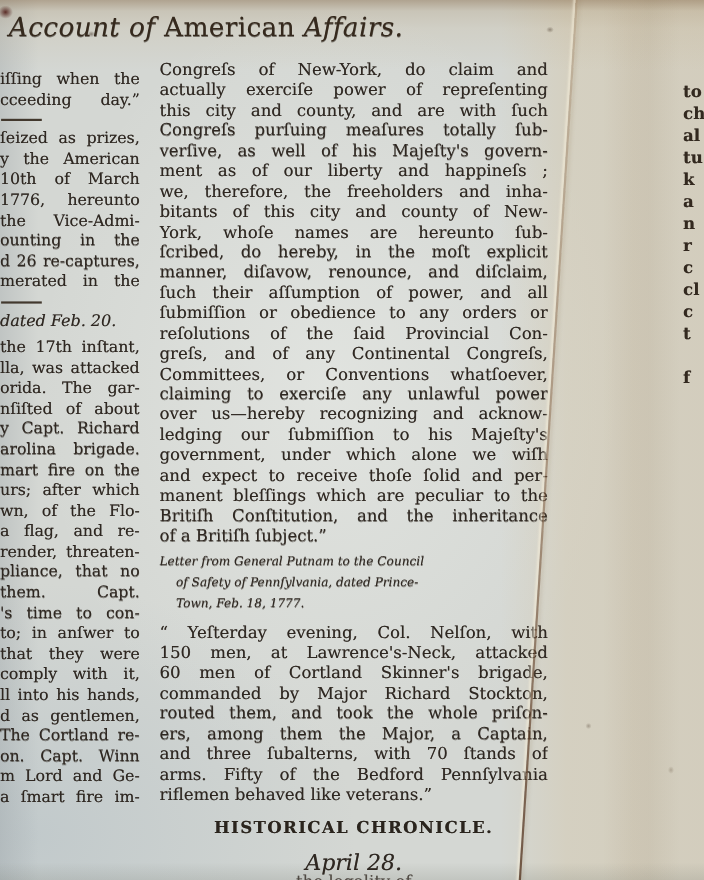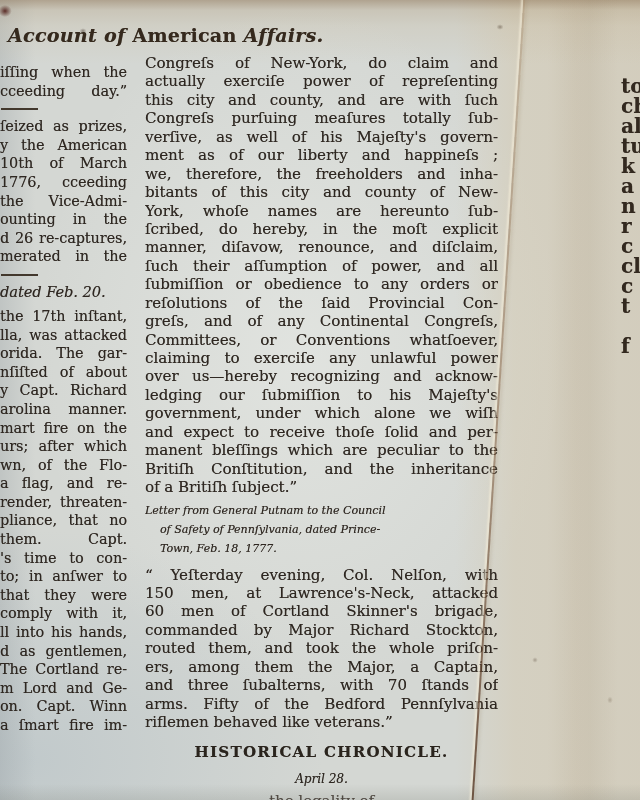--- a/index.html
+++ b/index.html
@@ -19,40 +19,40 @@
       linear-gradient(0deg, rgba(110,115,105,0.18), rgba(110,115,105,0) 16px),
       linear-gradient(90deg, rgba(120,130,138,0.22), rgba(120,130,138,0) 35px),
       linear-gradient(90deg, rgba(212,198,168,0) 455px, rgba(213,201,175,0.5) 515px, rgba(210,199,176,0.62) 640px),
       radial-gradient(ellipse 420px 330px at 30px 760px, rgba(150,170,185,0.30), rgba(150,170,185,0) 70%),
       radial-gradient(ellipse 380px 500px at 300px 350px, rgba(240,242,238,0.45), rgba(240,242,238,0) 70%);
   }
   .tline{height:18.6px;overflow:hidden;}
   .just .tline, .tline.just{text-align:justify;text-align-last:justify;}
   .tline.spacer{visibility:hidden;}
 
-  .header{position:absolute;left:8px;top:24px;font-size:19px;font-weight:bold;
+  .header{position:absolute;left:8px;top:11px;font-size:24px;font-weight:normal;
           color:#35291d;letter-spacing:0.3px;white-space:nowrap;}
   .header .it{font-style:italic;}
 
   .leftcol{position:absolute;left:0;top:64px;width:127px;font-size:14.3px;}
   .rule{width:37px;height:2px;background:#42382d;margin:7px 0 8px 1px;}
   .dateline-left{font-style:italic;font-size:14.5px;height:19px;margin:1px 0 5px 0;}
 
   .maincol{position:absolute;left:145px;top:54px;width:353px;font-size:15px;}
   .maincol .para .tline{height:18.45px;}
   .letter-head{font-style:italic;margin-top:7px;font-size:11px;}
   .letter-head .tline{height:19px;}
   .letter-head .tline:nth-child(2),.letter-head .tline:nth-child(3){padding-left:15px;}
   .para2{margin-top:5px;}
   .section-heading{margin-top:12px;height:24px;text-align:center;font-size:15px;
                    font-weight:bold;letter-spacing:1.3px;color:#2a241d;}
-  .section-date{margin-top:5px;height:20px;text-align:center;font-style:italic;font-size:12px;}
+  .section-date{margin-top:5px;height:20px;text-align:center;font-style:italic;font-size:20px;}
   .partial-line{text-align:center;color:rgba(55,45,38,0.55);filter:blur(0.5px);font-size:15px;}
 
-  .rightfrag{position:absolute;left:621px;top:74px;width:19px;font-size:20px;
+  .rightfrag{position:absolute;left:621px;top:74px;width:19px;font-size:15px;
              font-weight:bold;color:#33291f;overflow:hidden;}
   .rightfrag .tline{height:20px;}
 
   .crease{position:absolute;left:524px;top:-10px;width:2px;height:830px;
           transform:rotate(3.7deg);transform-origin:top left;
           background:linear-gradient(180deg, rgba(160,130,95,0.35), rgba(130,95,65,0.55) 55%, rgba(90,60,40,0.85));
           box-shadow:-2px 0 2px rgba(245,238,218,0.8), 2px 0 3px rgba(150,130,100,0.25);}
   .fold-shadow{position:absolute;left:548px;top:0;width:70px;height:800px;
           background:linear-gradient(90deg, rgba(170,150,120,0) , rgba(170,150,120,0.15) 40%, rgba(150,130,100,0.12) 60%, rgba(170,150,120,0));}
 </style>
@@ -66,51 +66,51 @@
   <div class="leftcol">
     <div class="just">
         <div class="tline just">iſſing when the</div>
         <div class="tline just">cceeding day.”</div>
       </div>
     <div class="rule"></div>
     <div class="just">
         <div class="tline just">ſeized as prizes,</div>
         <div class="tline just">y the American</div>
         <div class="tline just">10th of March</div>
-        <div class="tline just">1776, cceeding</div>
+        <div class="tline just">1776, hereunto</div>
         <div class="tline just">the Vice-Admi-</div>
         <div class="tline just">ounting in the</div>
         <div class="tline just">d 26 re-captures,</div>
         <div class="tline just">merated in the</div>
       </div>
     <div class="rule"></div>
     <div class="dateline-left">dated Feb. 20.</div>
     <div class="just">
         <div class="tline just">the 17th inſtant,</div>
         <div class="tline just">lla, was attacked</div>
         <div class="tline just">orida.  The gar-</div>
         <div class="tline just">nſiſted of about</div>
         <div class="tline just">y Capt. Richard</div>
-        <div class="tline just">arolina manner.</div>
+        <div class="tline just">arolina brigade.</div>
         <div class="tline just">mart fire on the</div>
         <div class="tline just">urs; after which</div>
         <div class="tline just">wn, of the Flo-</div>
         <div class="tline just">a flag, and re-</div>
         <div class="tline just">render, threaten-</div>
         <div class="tline just">pliance, that no</div>
         <div class="tline just">them.  Capt.</div>
         <div class="tline just">'s time to con-</div>
         <div class="tline just">to; in anſwer to</div>
         <div class="tline just">that they were</div>
         <div class="tline just">comply with it,</div>
         <div class="tline just">ll into his hands,</div>
         <div class="tline just">d as gentlemen,</div>
         <div class="tline just">The Cortland re-</div>
+        <div class="tline just">on.  Capt. Winn</div>
         <div class="tline just">m Lord and Ge-</div>
-        <div class="tline just">on.  Capt. Winn</div>
         <div class="tline just">a ſmart fire im-</div>
       </div>
   </div>
 
   <div class="maincol">
     <div class="para">
         <div class="tline just">Congreſs of New-York, do claim and</div>
         <div class="tline just">actually exerciſe power of repreſenting</div>
         <div class="tline just">this city and county, and are with ſuch</div>
         <div class="tline just">Congreſs purſuing meaſures totally ſub-</div>

